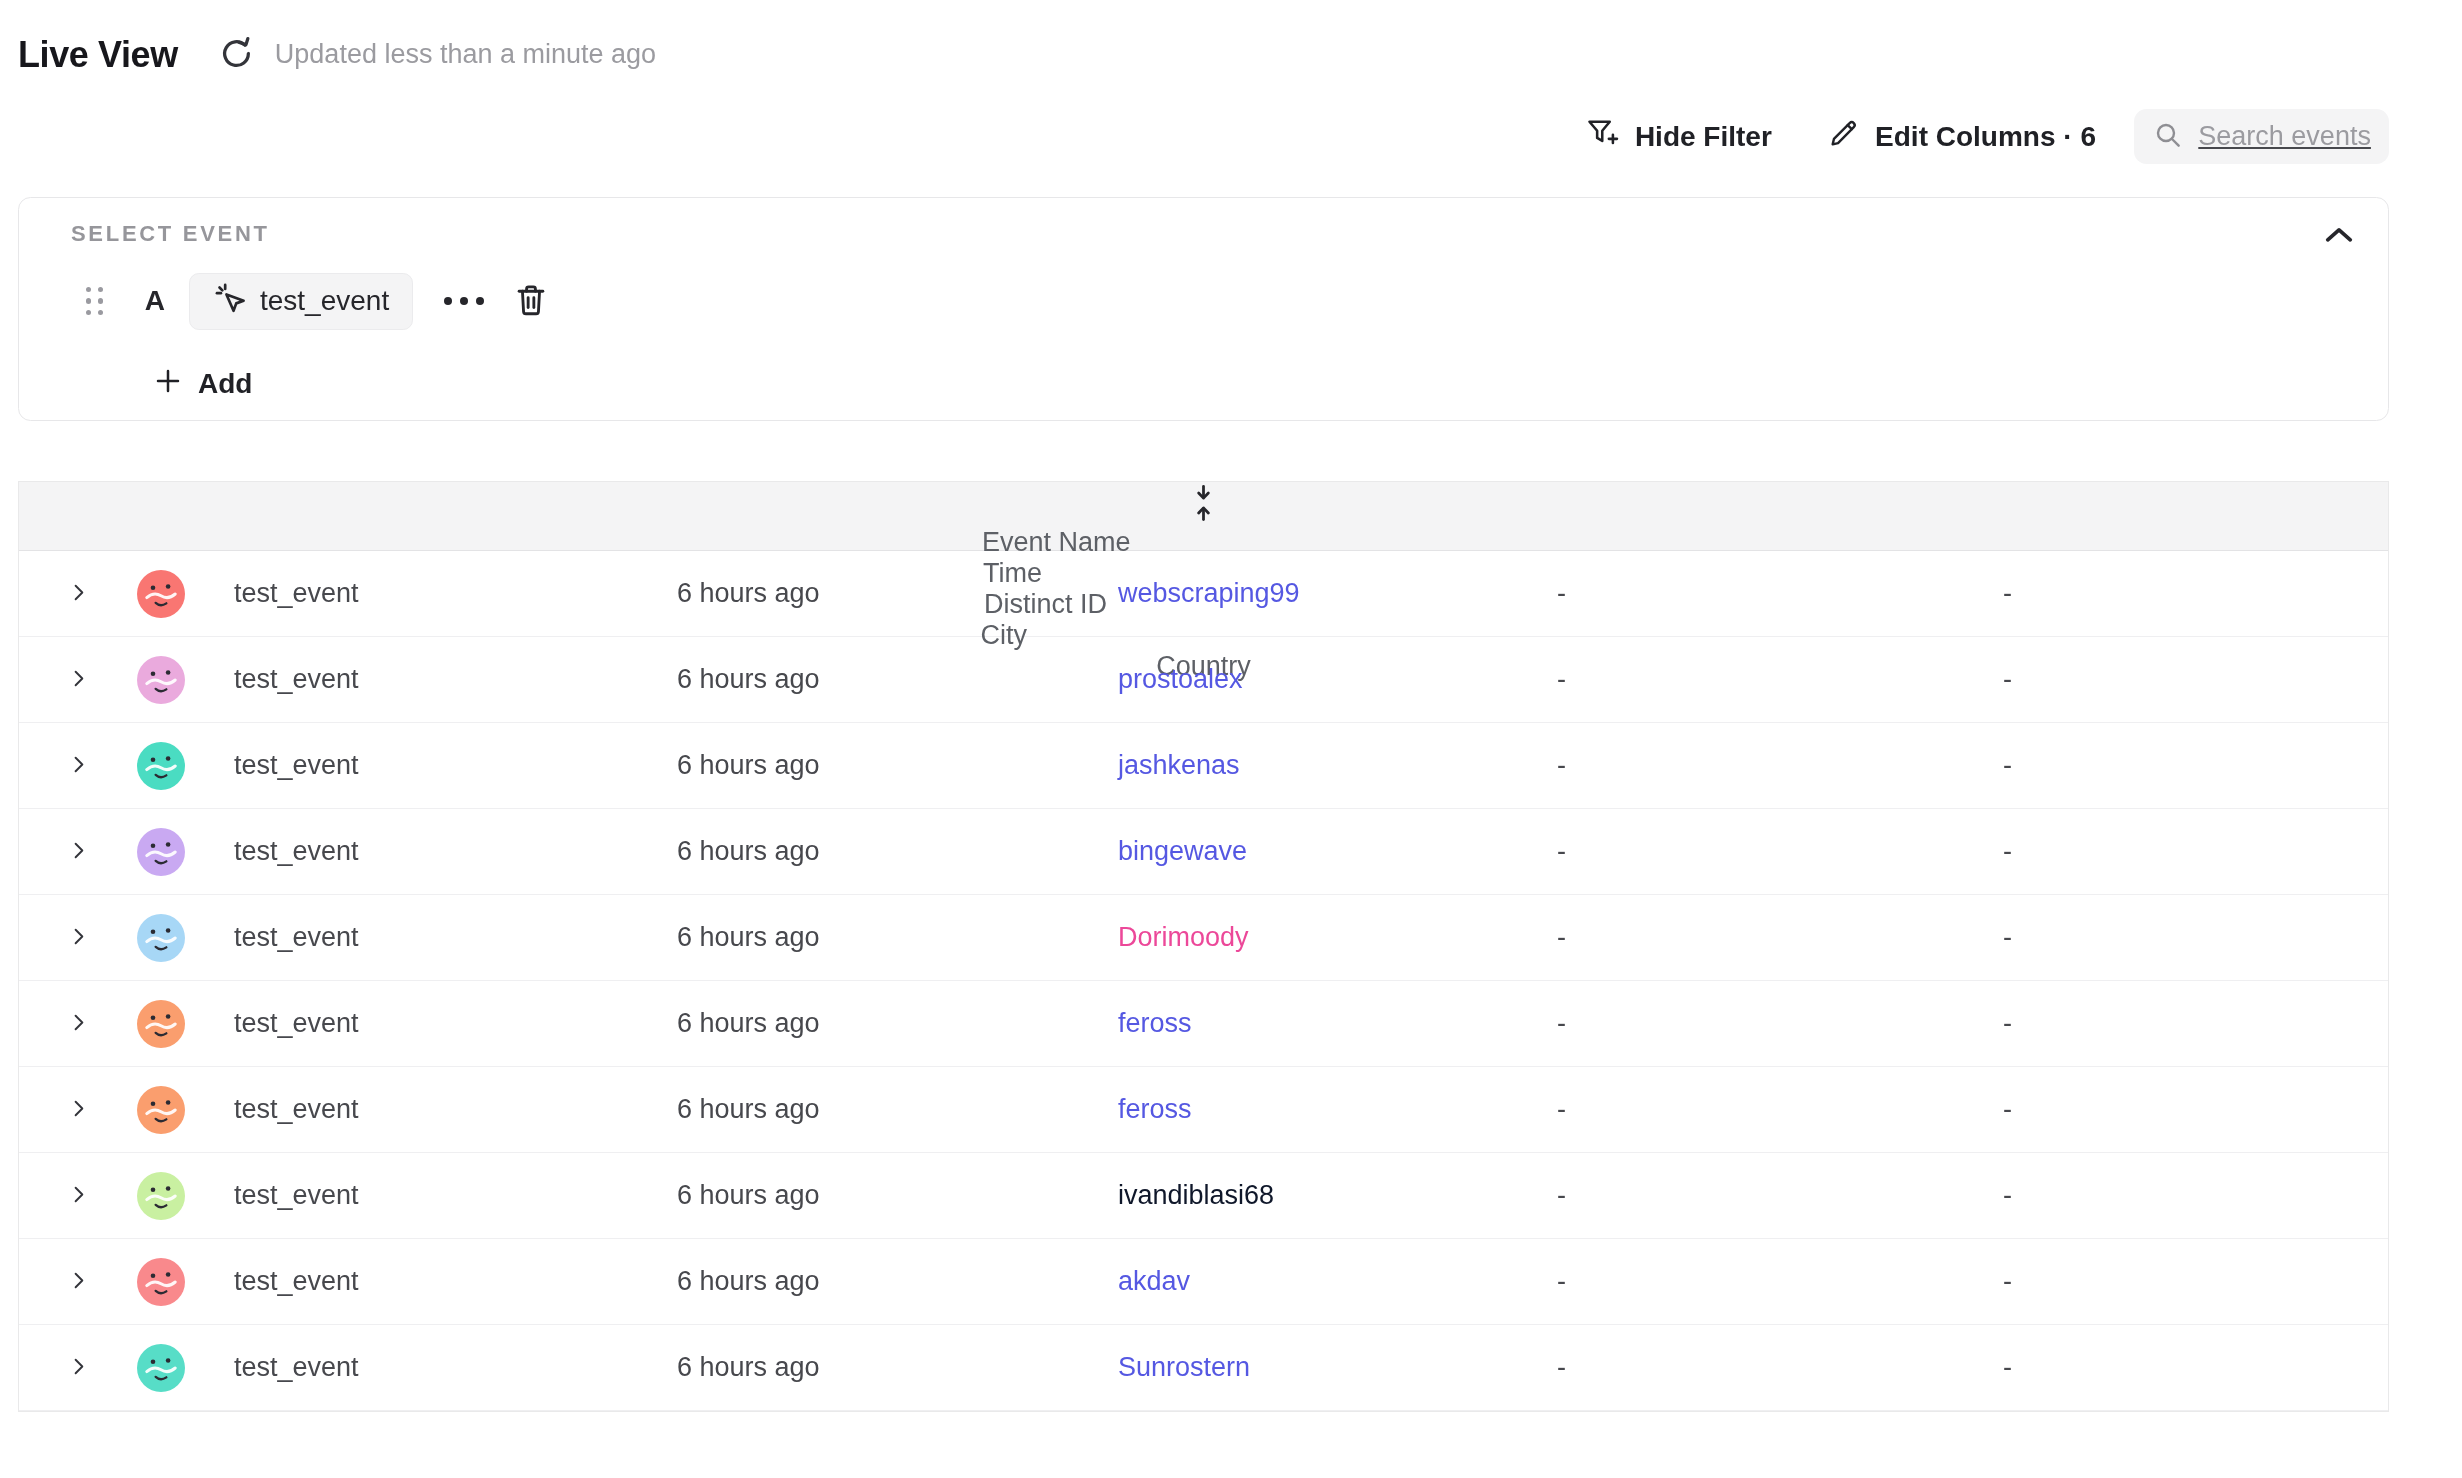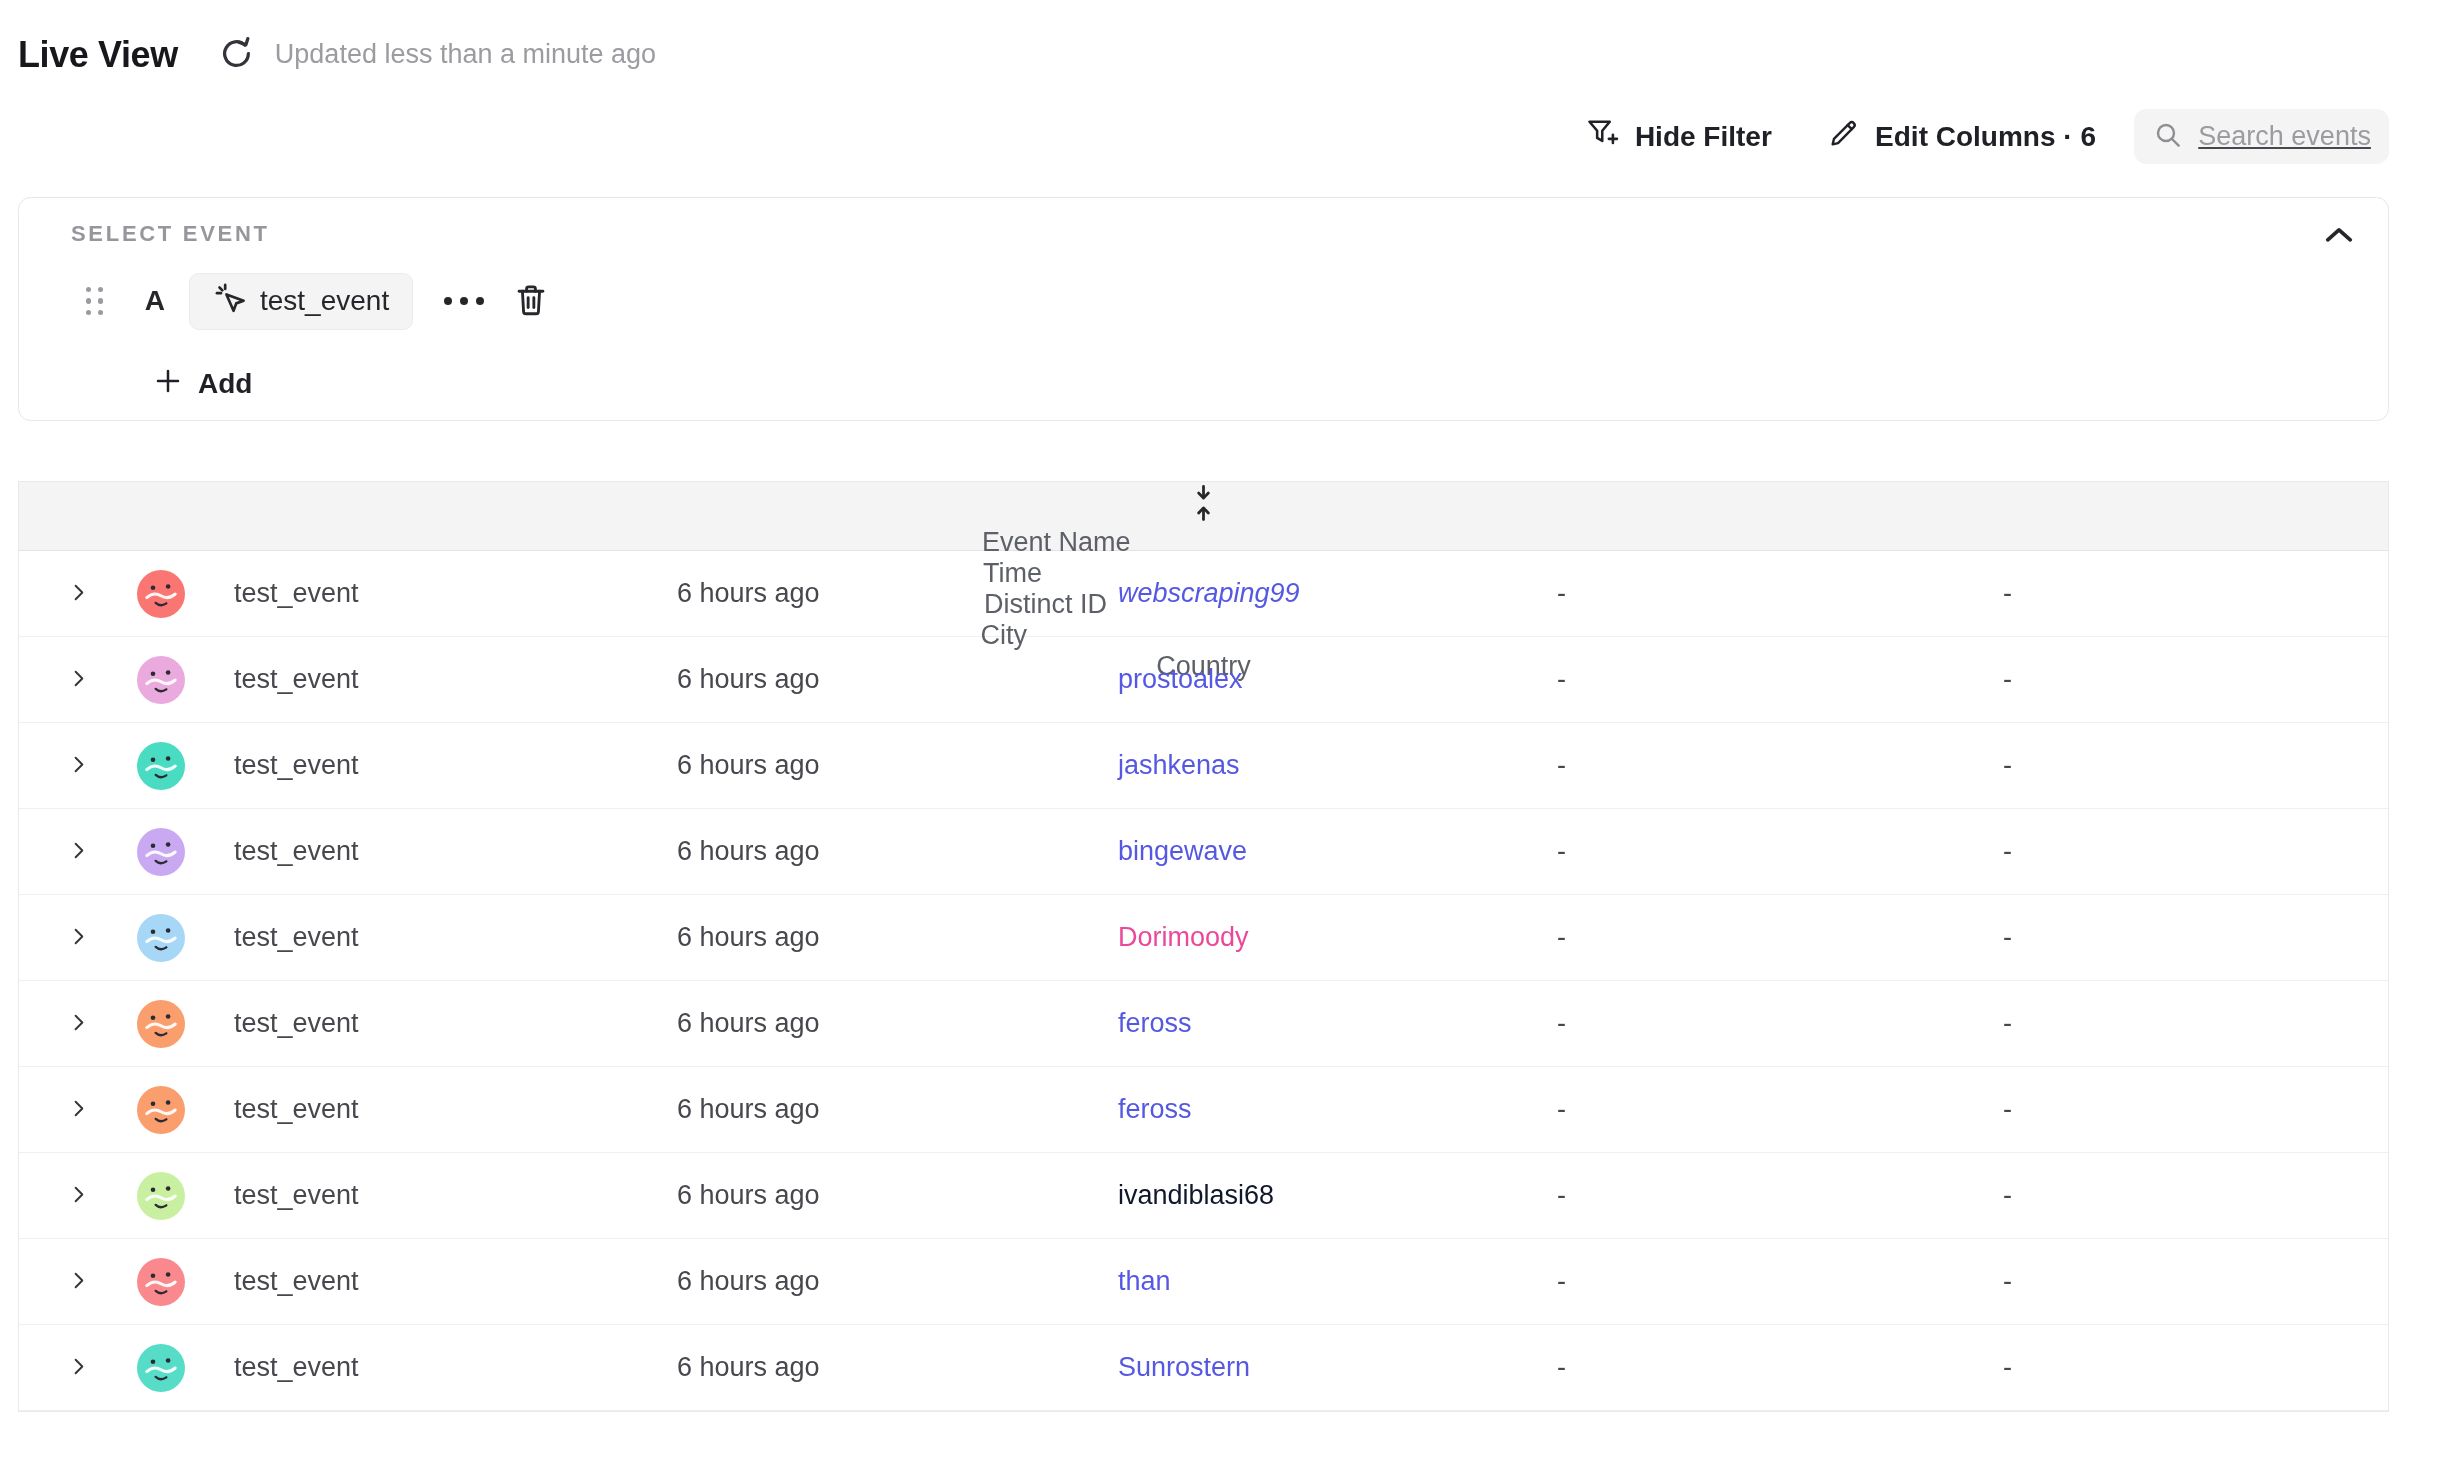--- a/index.html
+++ b/index.html
@@ -214,21 +214,21 @@
         <svg width="48" height="48" viewBox="0 0 54 54">
           <circle cx="18" cy="20" r="2.6" fill="#2b2b33"></circle>
           <circle cx="35" cy="18.5" r="2.6" fill="#2b2b33"></circle>
           <path d="M11 31 Q19 24 27 29 T43 27" stroke="#ffffff" stroke-width="3.4" fill="none" stroke-linecap="round" opacity="0.92"></path>
           <path d="M21 37 Q26.5 42 33 37.5" stroke="#2b2b33" stroke-width="2.6" fill="none" stroke-linecap="round"></path>
         </svg>
       </span>
     </div>
     <span class="col-event">test_event</span>
     <span class="col-time">6 hours ago</span>
-    <span class="col-id"><a class="id-link" style="color: rgb(85, 88, 226); font-style: italic;">webscraping99</a></span>
+    <span class="col-id"><a class="id-link" style="color: rgb(85, 88, 226);">webscraping99</a></span>
     <span class="col-city">-</span>
     <span class="col-country">-</span>
   </div>
 
   <div class="tr">
     <div class="lead">
       <button class="expand-btn">
         <span>
           <svg width="23" height="23" viewBox="0 0 24 24" fill="none" stroke="#33343a" stroke-width="2" stroke-linecap="round" stroke-linejoin="round">
             <polyline points="9,5 16,12 9,19"></polyline>
@@ -430,21 +430,21 @@
         <svg width="48" height="48" viewBox="0 0 54 54">
           <circle cx="18" cy="20" r="2.6" fill="#2b2b33"></circle>
           <circle cx="35" cy="18.5" r="2.6" fill="#2b2b33"></circle>
           <path d="M11 31 Q19 24 27 29 T43 27" stroke="#ffffff" stroke-width="3.4" fill="none" stroke-linecap="round" opacity="0.92"></path>
           <path d="M21 37 Q26.5 42 33 37.5" stroke="#2b2b33" stroke-width="2.6" fill="none" stroke-linecap="round"></path>
         </svg>
       </span>
     </div>
     <span class="col-event">test_event</span>
     <span class="col-time">6 hours ago</span>
-    <span class="col-id"><a class="id-link" style="color: rgb(85, 88, 226);">than</a></span>
+    <span class="col-id"><a class="id-link" style="color: rgb(85, 88, 226);">akdav</a></span>
     <span class="col-city">-</span>
     <span class="col-country">-</span>
   </div>
 
   <div class="tr">
     <div class="lead">
       <button class="expand-btn">
         <span>
           <svg width="23" height="23" viewBox="0 0 24 24" fill="none" stroke="#33343a" stroke-width="2" stroke-linecap="round" stroke-linejoin="round">
             <polyline points="9,5 16,12 9,19"></polyline>

